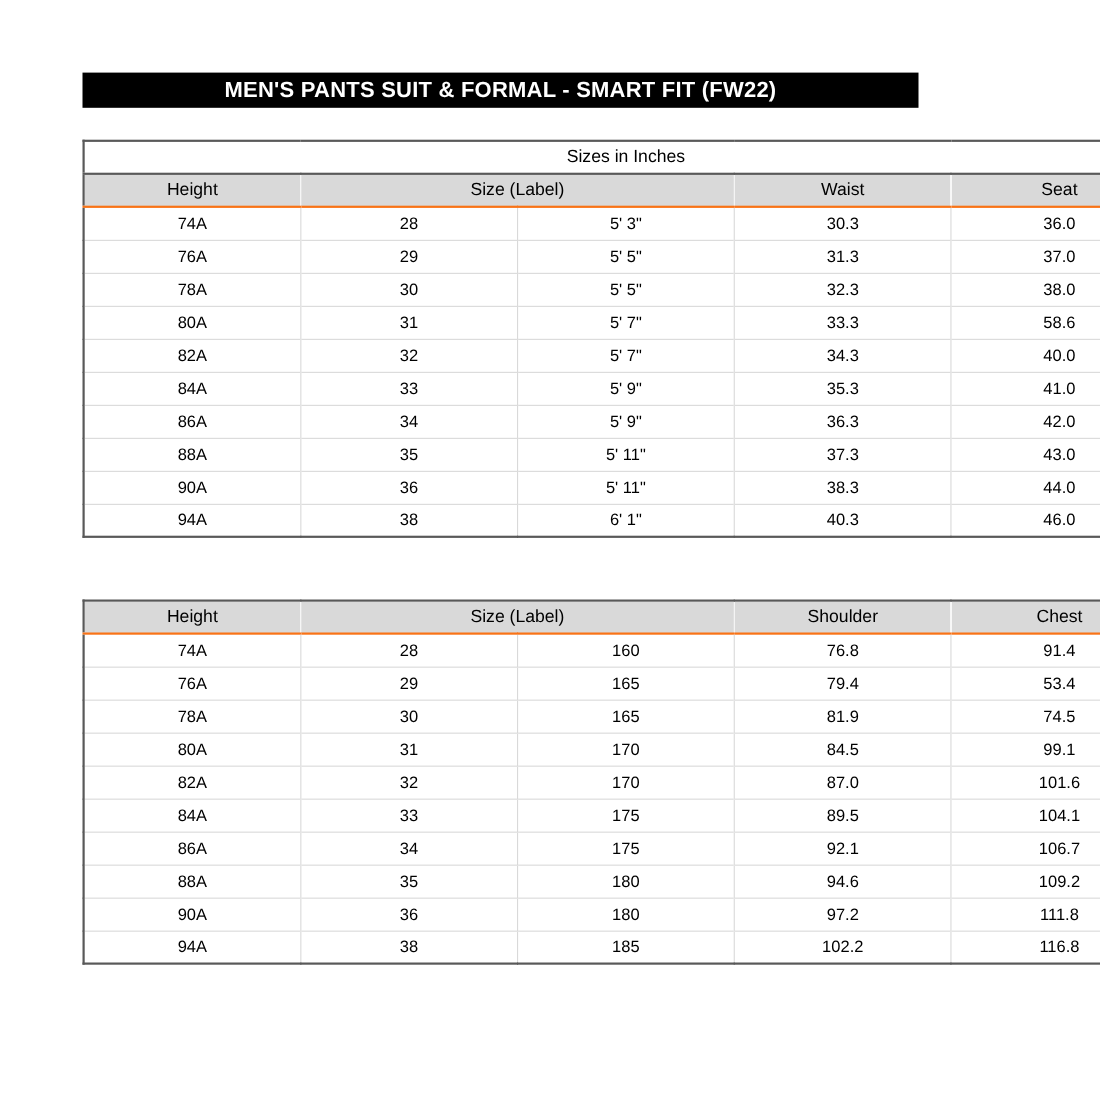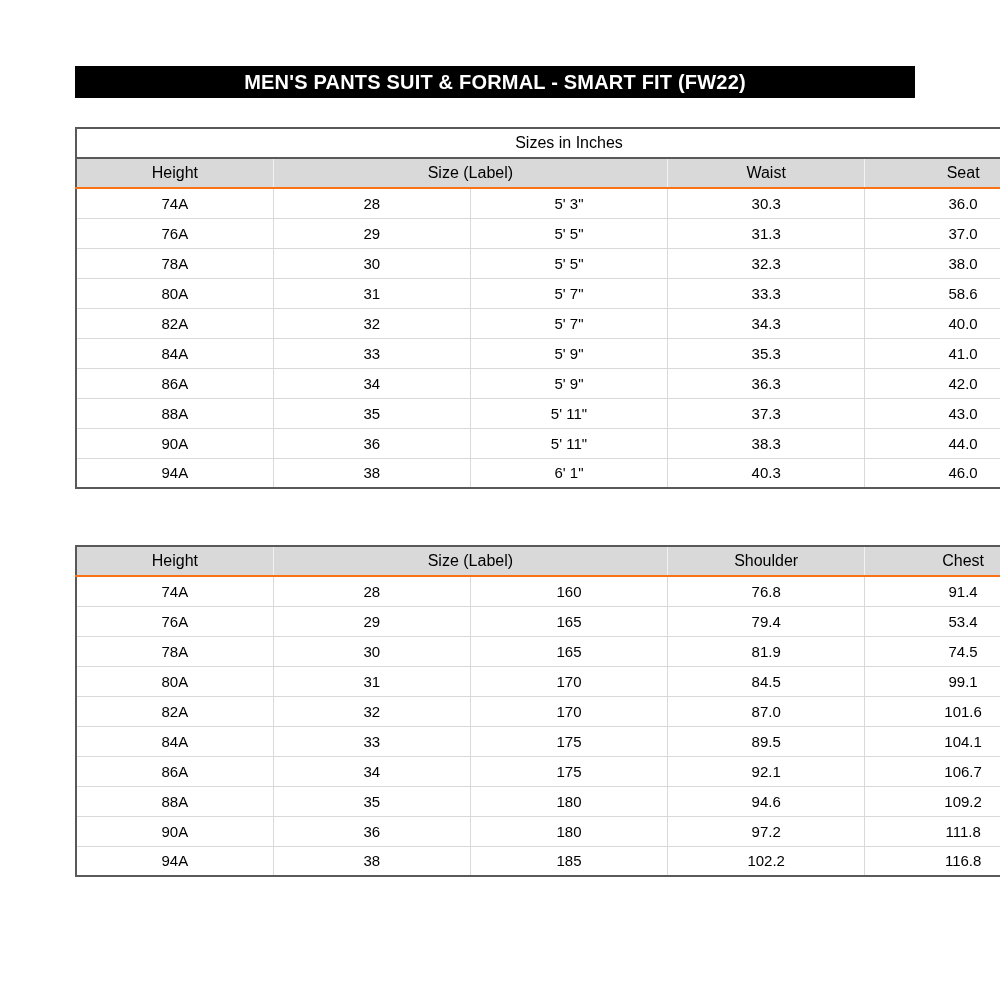--- a/index.html
+++ b/index.html
@@ -10,21 +10,21 @@
     height: 1000px;
     background: #ffffff;
     font-family: "Liberation Sans", sans-serif;
     color: #000000;
     overflow: hidden;
   }
   .banner {
     position: absolute;
     left: 75px;
     top: 66px;
-    width: 840px;
+    width: 760px;
     height: 32px;
     background: #000000;
     color: #ffffff;
     display: flex;
     align-items: center;
     justify-content: center;
     font-weight: 700;
     font-size: 20px;
     letter-spacing: 0.2px;
     white-space: nowrap;

